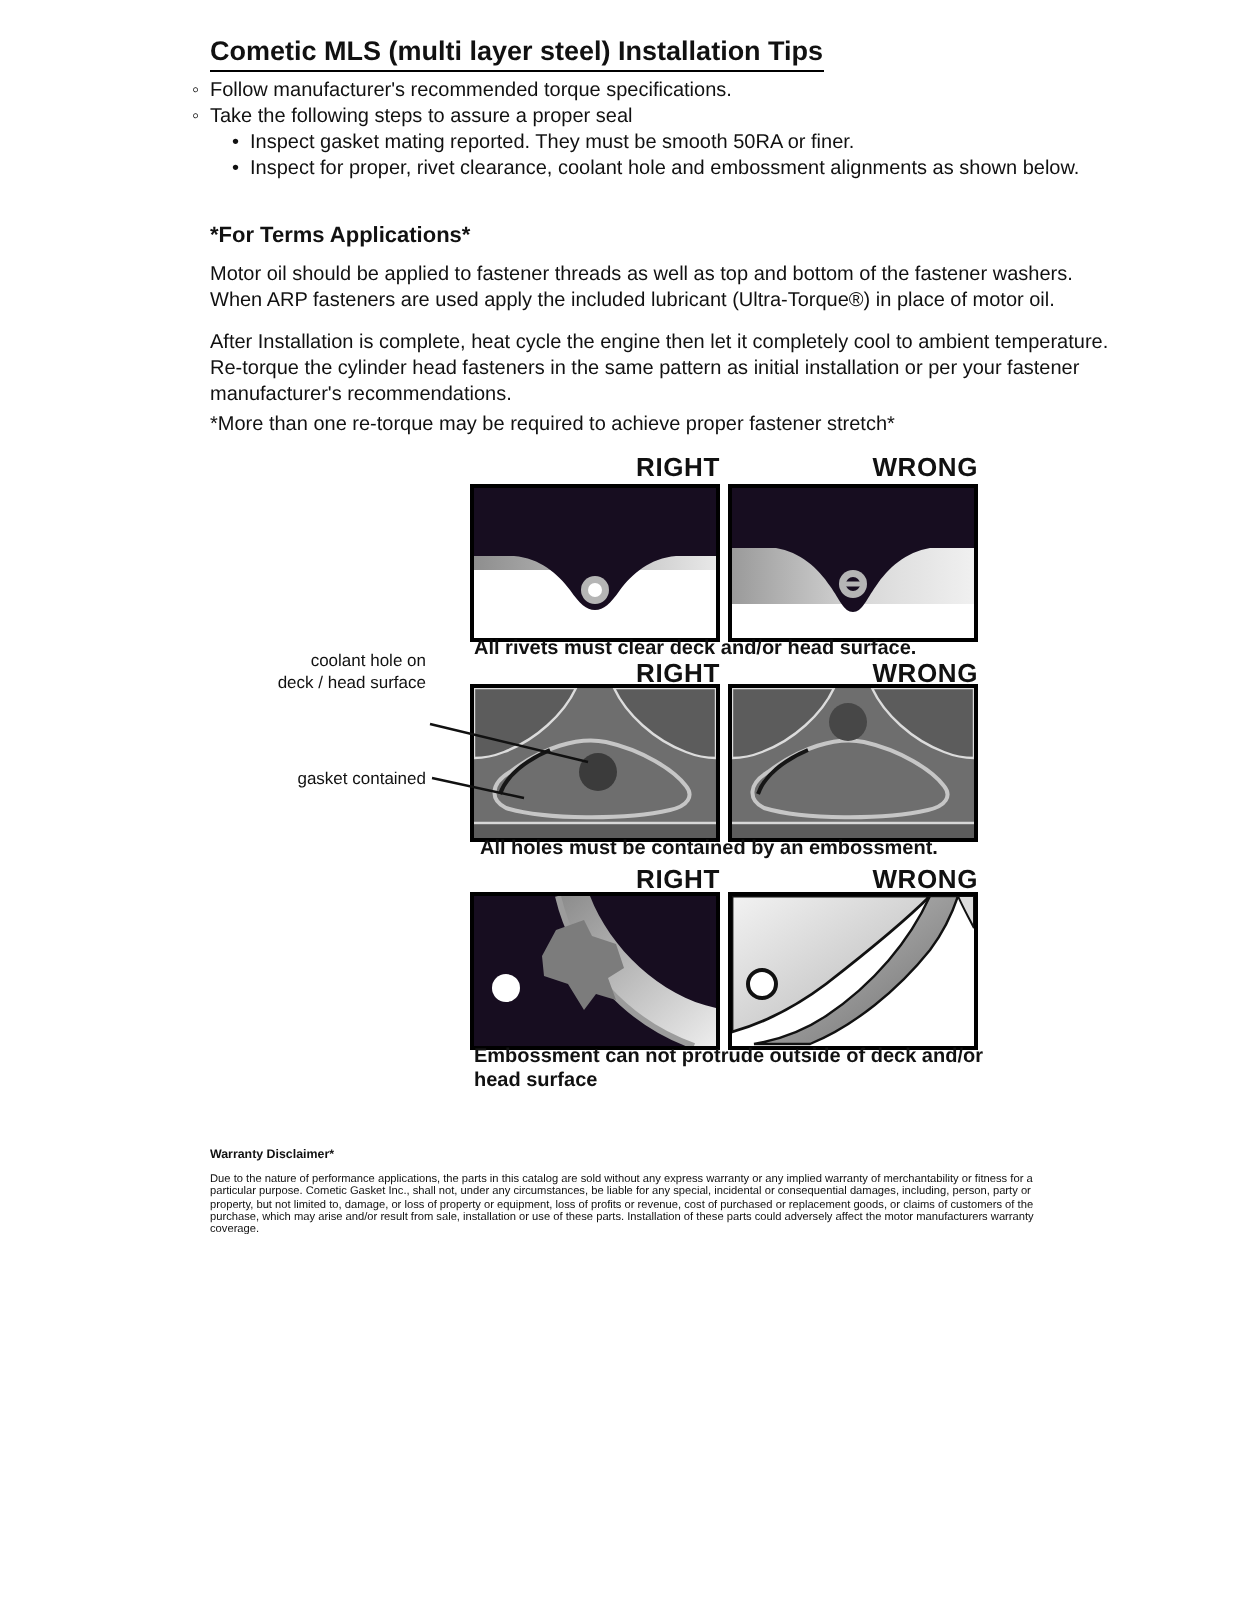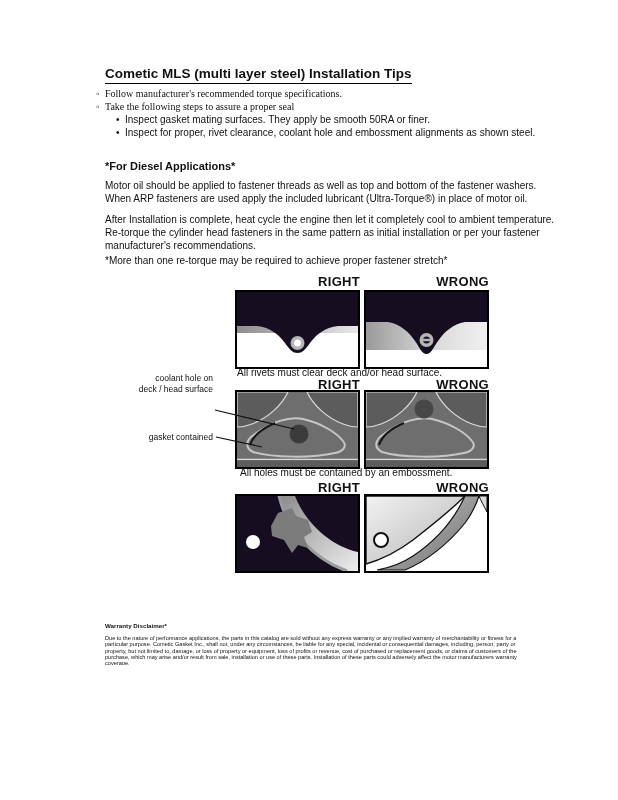--- a/index.html
+++ b/index.html
@@ -1,42 +1,42 @@
 <!DOCTYPE html>
 <html><head>
 <meta charset="utf-8">
 <style>
   html,body{margin:0;padding:0;background:#ffffff;}
   .page{
     position:relative;width:618px;height:617px;background:#ffffff;overflow:hidden;
-    font-family:"Liberation Sans", sans-serif;color:#111;margin-top:48px;
+    font-family:"Liberation Sans", sans-serif;color:#111;
   }
   .abs{position:absolute;}
   
   .doc-title{
     left:105px;top:18px;font-size:13.5px;font-weight:700;
     border-bottom:1.6px solid #000;padding-bottom:2px;display:inline-block;white-space:nowrap;
   }
   
   .tips{left:96px;top:39px;width:470px;font-size:10px;line-height:13px;}
-  .blt{position:relative;padding-left:9px;font-family:Liberation Serif, serif;}
+  .blt{position:relative;padding-left:9px;}
   .blt::before{content:"◦";position:absolute;left:0;top:0;font-size:10px;}
   .sblt{position:relative;padding-left:29px;}
   .sblt::before{content:"•";position:absolute;left:20px;top:0;font-size:10px;}
   
   .diesel-h{left:105px;top:112px;font-size:11px;font-weight:700;}
   .body-p{font-size:10px;line-height:13px;width:458px;}
   .p1{left:105px;top:131px;}
   .p2{left:105px;top:165px;}
   .note{left:105px;top:206px;font-size:10px;line-height:13px;width:470px;}
   
   .flabel{width:125px;text-align:right;font-size:13px;font-weight:700;letter-spacing:.3px;}
   .panel{width:121px;height:75px;border:2px solid #000;background:#fff;}
   .panel svg{display:block;}
-  .fcap{font-size:10px;font-weight:400;line-height:11.5px;}
+  .fcap{font-size:10px;font-weight:700;line-height:11.5px;}
   .col-l{left:235px;} .col-r{left:364px;}
   .ann{font-size:8.5px;line-height:11px;text-align:right;width:115px;white-space:pre-line;}
   .preline{white-space:pre-line;}
   
   .disc{left:105px;top:574px;width:412px;}
   .disc-h{font-size:6.2px;font-weight:700;margin:0 0 6px 0;}
   .disc p{font-size:5.6px;line-height:6.3px;margin:0 0 6px 0;font-weight:400;}
   .page-code{left:384px;top:760px;font-size:17px;letter-spacing:.3px;color:#3b82f6;}
   .overlay{left:0;top:0;pointer-events:none;}
 </style>
@@ -69,25 +69,25 @@
           <stop offset="1" stop-color="#6e6e6e"></stop>
       </linearGradient>
     </defs>
   </svg>
 
   <div class="abs doc-title">Cometic MLS (multi layer steel) Installation Tips</div>
 
   <div class="abs tips">
     <div class="blt">Follow manufacturer's recommended torque specifications.</div>
     <div class="blt">Take the following steps to assure a proper seal</div>
-    <div class="sblt">Inspect gasket mating surfaces.  They apply be smooth 50RA or finer.</div>
-    <div class="sblt">Inspect for proper, rivet clearance, coolant hole and embossment alignments as shown steel.</div>
+    <div class="sblt">Inspect gasket mating reported.  They must be smooth 50RA or finer.</div>
+    <div class="sblt">Inspect for proper, rivet clearance, coolant hole and embossment alignments as shown below.</div>
   </div>
 
-  <div class="abs diesel-h">*For Diesel Applications*</div>
+  <div class="abs diesel-h">*For Terms Applications*</div>
   <div class="abs body-p p1">Motor oil should be applied to fastener threads as well as top and bottom of the fastener washers. When ARP fasteners are used apply the included lubricant (Ultra-Torque®) in place of motor oil.</div>
   <div class="abs note">*More than one re-torque may be required to achieve proper fastener stretch*</div>
   <div class="abs body-p p2">After Installation is complete, heat cycle the engine then let it completely cool to ambient temperature. Re-torque the cylinder head fasteners in the same pattern as initial installation or per your fastener manufacturer's recommendations.</div>
 
   <div class="abs flabel col-l" style="top:226px">RIGHT</div>
   <div class="abs flabel col-r" style="top:226px">WRONG</div>
 
   <div class="abs panel col-l" style="top:242px">
     <svg width="121" height="75" viewBox="0 0 121 75">
       <rect x="0" y="0" width="121" height="75" fill="#ffffff"></rect>
@@ -161,20 +161,21 @@
   </div>
   <div class="abs panel col-r" style="top:446px">
     <svg width="121" height="75" viewBox="0 0 121 75">
       <rect x="0" y="0" width="121" height="75" fill="#ffffff"></rect>
       <path d="M0,0 H99 C85,14 65,30 47,44 C31,56 14,64 0,68 Z" fill="url(#gBandL2)" stroke="#111" stroke-width="1.4"></path>
       <path d="M113,0 H121 V16 C118,10 115,5 113,0 Z" fill="#dcdcdc" stroke="#111" stroke-width="1"></path>
       <path d="M99,0 C89,22 71,44 47,60 C35,68 23,72 11,74 L39,74 C61,65 83,47 99,27 C105,19 110,9 113,0 Z" fill="url(#gBandD)" stroke="#111" stroke-width="1.2"></path>
       <circle cx="15" cy="44" r="7" fill="#ffffff" stroke="#111" stroke-width="2"></circle>
     </svg>
   </div>
+  <div class="abs fcap" style="left:237px;top:523px;width:262px">Embossment can not protrude outside of deck and/or head surface</div>
 
   <div class="abs disc">
     <div class="disc-h">Warranty Disclaimer*</div>
     <p>Due to the nature of performance applications, the parts in this catalog are sold without any express warranty or any implied warranty of merchantability or fitness for a particular purpose.  Cometic Gasket Inc., shall not, under any circumstances, be liable for any special, incidental or consequential damages, including, person, party or property, but not limited to, damage, or loss of property or equipment, loss of profits or revenue, cost of purchased or replacement goods, or claims of customers of the purchase, which may arise and/or result from sale, installation or use of these parts.  Installation of these parts could adversely affect the motor manufacturers warranty coverage.</p>
     <p class="preline">VENUE-The agreed upon venue, in the event of dispute whatsoever between the parties, whether instituted by either party, including, but not limited to, contract terms, payment terms, delivery, type, defects, sufficiency of product, shall be the Court of Common Pleas, Lake County, Ohio or the Painesville Municipal Court, Lake County, Ohio, depending on the amount in controversy.
 This agreement shall be governed by and construed under the laws of the State of Ohio.</p>
     <p>All prices and terms are subject to change without notice.</p>
     <p>Terms COD- Secured with a completed dealer/jobber application on File, COD-Company check with a current credit card number on file.  Open accounts may be established by well rated firms.  A credit application is available upon request.  Open accounts are due payable Net 30 days from date of invoice.  No statement will be sent.  If an account becomes 60 or more days past due, it is subject to being placed on credit hold.  No orders will be shipped or new orders accepted until past due balance is paid.  If an account becomes 90 or more days past due, it is subject to being placed for collections.  All costs of collection are the responsibility of the customer, including attorney fees, court costs, and other expenses of litigation.</p>
     <p>Returns- Authorized (RGA) must be obtained in advance on all returns.  A packing slip or invoice number must accompany the merchandise.  No returns after 30 days from invoice date.  All returns are subject to a 25% restocking charge.  All custom designed and custom manufactured gaskets are non-returnable.</p>
     <p class="preline">Only catalog parts are returnable.

